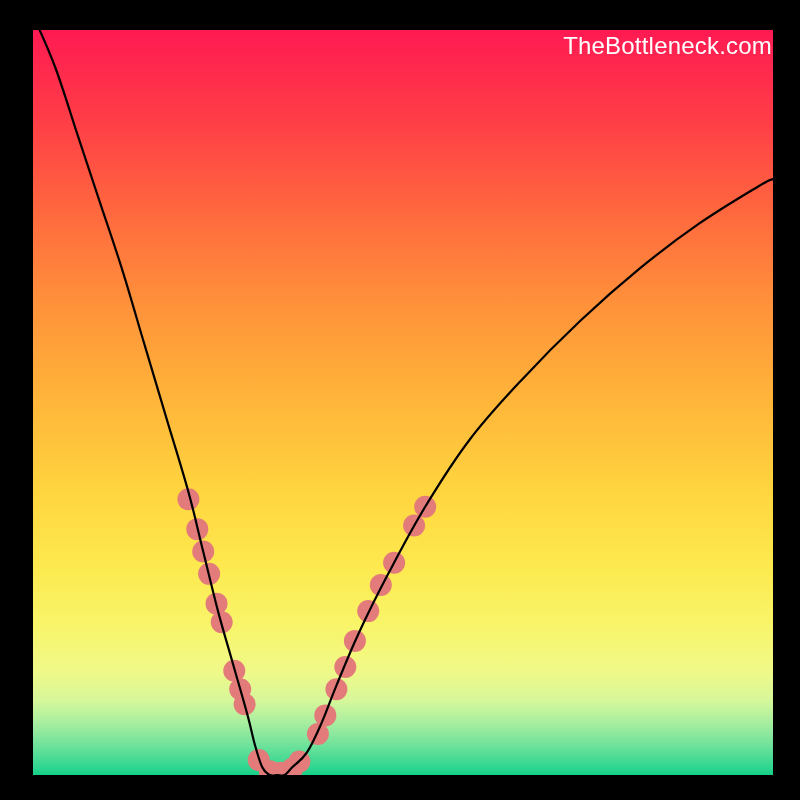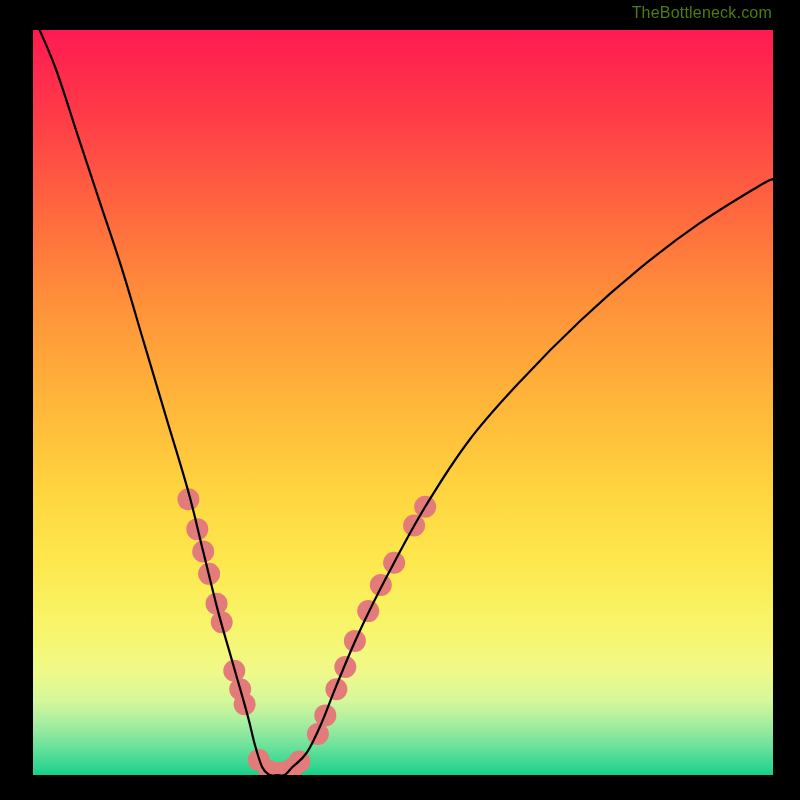--- a/index.html
+++ b/index.html
@@ -34,25 +34,26 @@
       #f0f988 86%,
       #d6f79a 90%,
       #a8eea0 93%,
       #6fe29b 96%,
       #2fd690 99%,
       #15cf87 100%
     );
   }
   .watermark {
     position: absolute;
-    color: #4d7c0f;
-    font-size: 16px;
+    color: #ffffff;
+    font-size: 24px;
     font-weight: 500;
     letter-spacing: 0.2px;
     user-select: none;
+    margin-top: 28px;
   }
   svg.curve {
     position: absolute;
     left: 0;
     top: 0;
   }
 </style>
 </head>
 <body>
 

